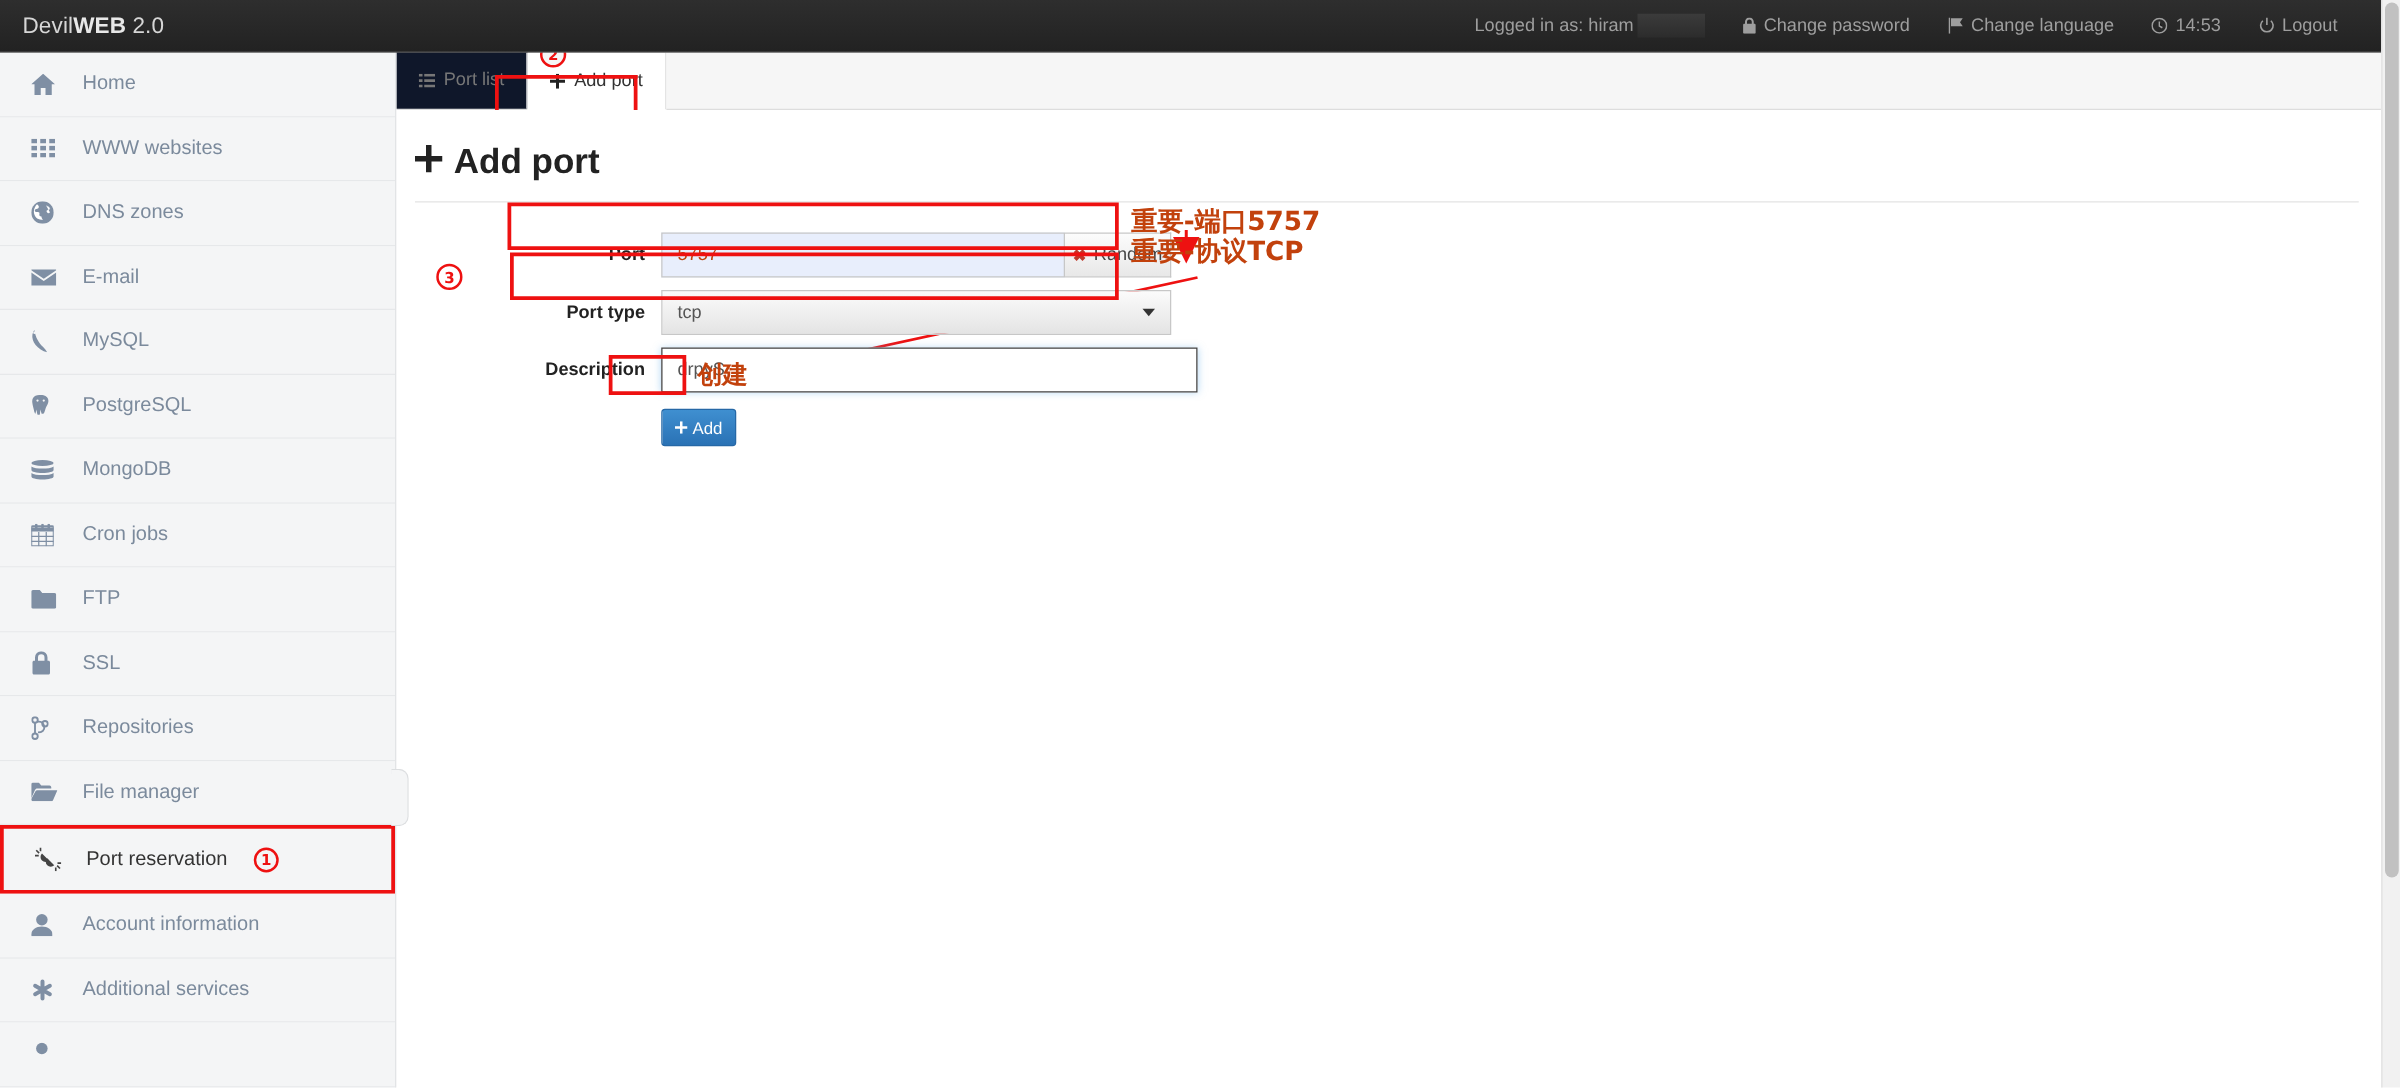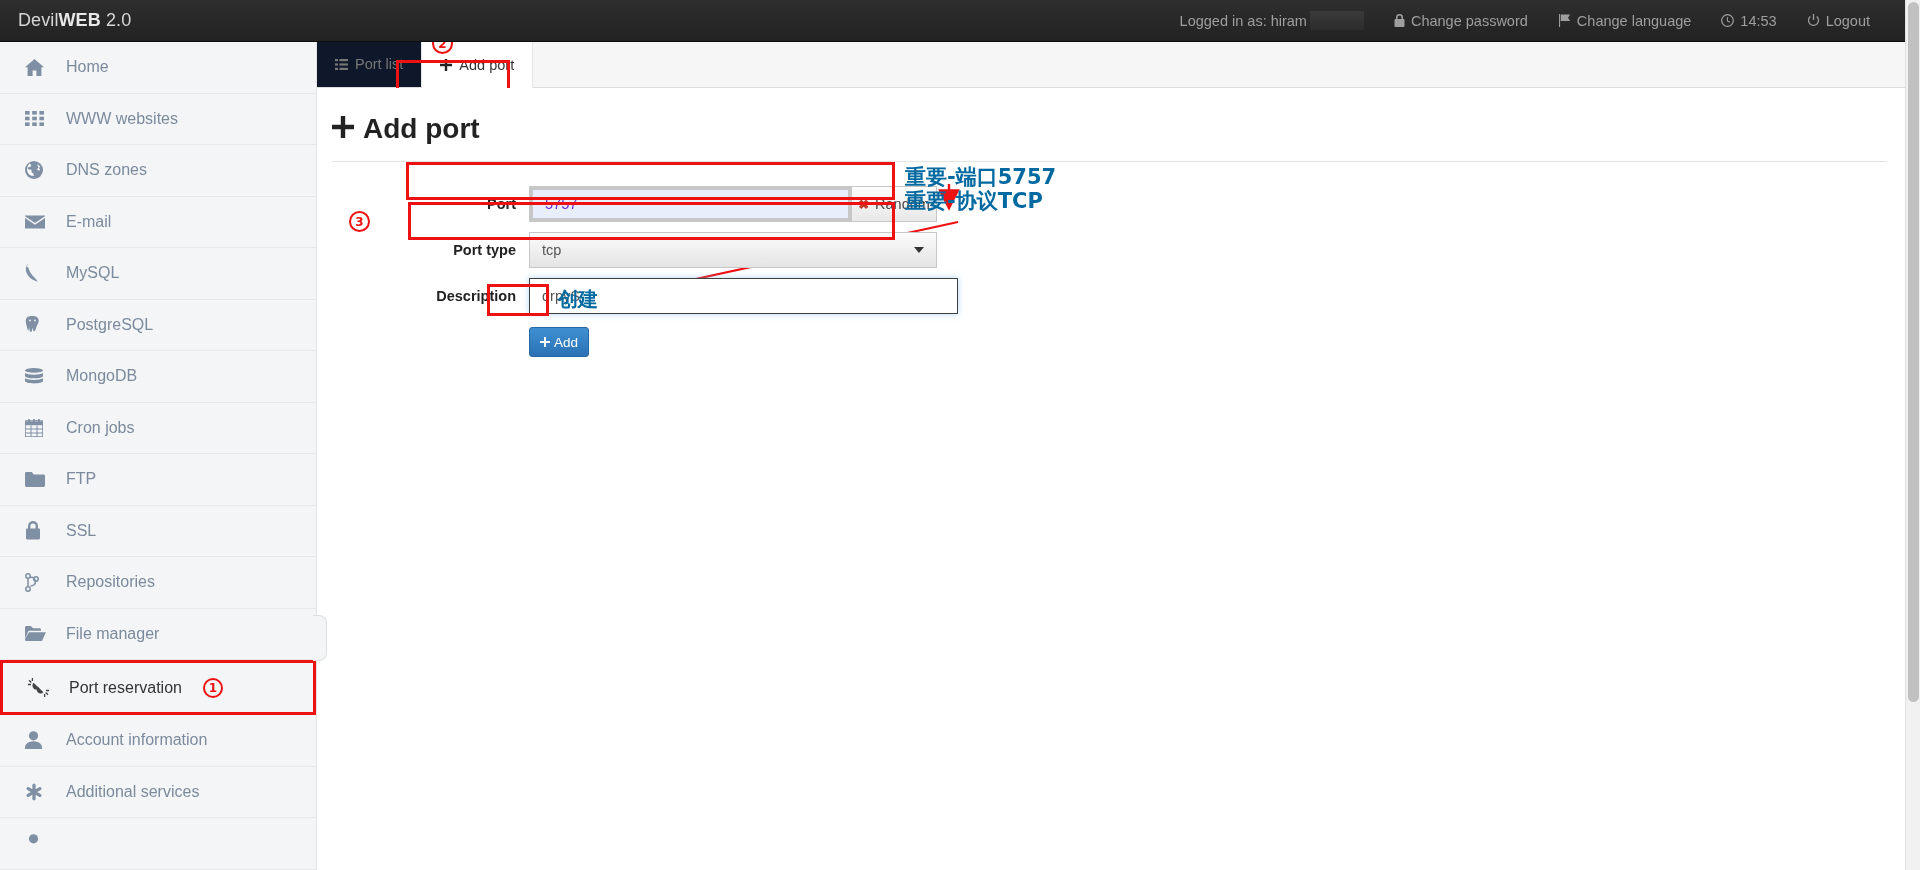--- a/index.html
+++ b/index.html
@@ -186,23 +186,23 @@
     display: flex; align-items: center; justify-content: flex-end;
   }
   .flabel-plain {
     width: 212px; min-width: 212px;
     text-align: right;
     padding-right: 13px;
     font-size: 14.5px; font-weight: bold; color: #222;
   }
   .finput {
     height: 36px;
-    border: 4px solid #1d4ed8;
+    border: 1px solid #1d4ed8;
     font-size: 14.5px;
-    color: #6d28d9;
+    color: #c2410c;
     padding: 0 12px;
     display: flex; align-items: center;
   }
   #port-input {
     width: 323px;
     background: #e8eefc;
     border-color: #c7c7c7;
   }
   #random-btn {
     height: 36px; width: 85px;
@@ -260,21 +260,21 @@
     width: 21px; height: 21px;
     border: 2px solid #ee1111; border-radius: 50%;
     color: #ee1111; font-size: 12px; font-weight: bold;
     display: flex; align-items: center; justify-content: center;
     font-family: "DejaVu Sans", sans-serif;
   }
 
   
   .zh {
     position: absolute;
-    color: #0369a1;
+    color: #c2410c;
     font-weight: bold;
     font-size: 21px;
     font-family: "DejaVu Sans", sans-serif;
     white-space: nowrap;
   }
   #zh-port { left: 588px; top: 1px; }
   #zh-tcp  { left: 588px; top: 25px; }
   #zh-create { left: 241px; top: 124px; font-size: 20px; }
 
   #anno-svg {

